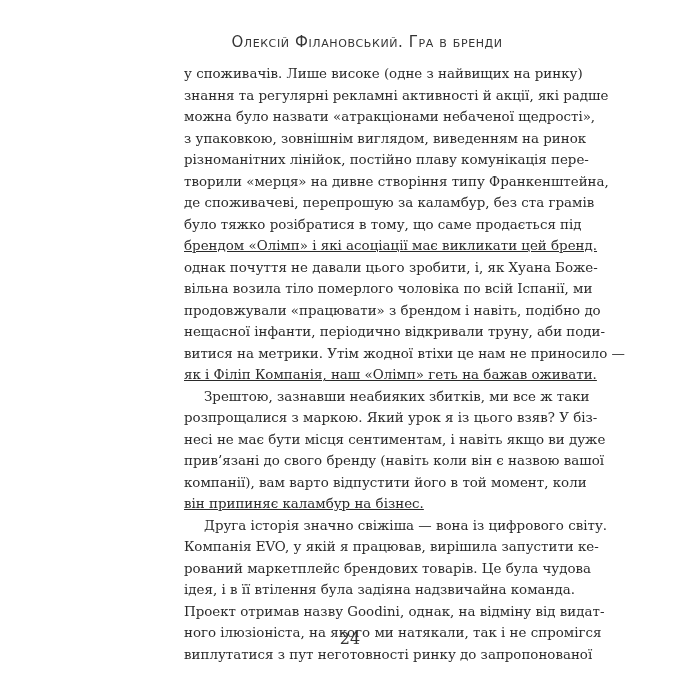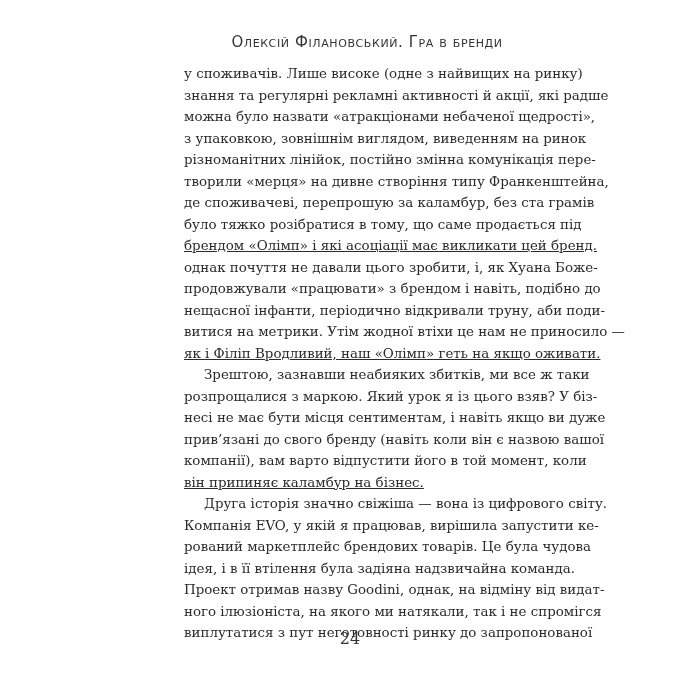--- a/index.html
+++ b/index.html
@@ -27,32 +27,33 @@
 <body>
 
 <div class="page">
   <div class="running-head">Олексій Філановський. Гра в бренди</div>
   <div class="body-text" id="body-text">
       <div>
         <span class="line">у споживачів. Лише високе (одне з найвищих на ринку)</span>
         <span class="line">знання та регулярні рекламні активності й акції, які радше</span>
         <span class="line">можна було назвати «атракціонами небаченої щедрості»,</span>
         <span class="line">з упаковкою, зовнішнім виглядом, виведенням на ринок</span>
-        <span class="line">різноманітних лінійок, постійно змінна комунікація пере-</span>
+        <span class="line">різноманітних лінійок, постійно плаву комунікація пере-</span>
         <span class="line">творили «мерця» на дивне створіння типу Франкенштейна,</span>
         <span class="line">де споживачеві, перепрошую за каламбур, без ста грамів</span>
         <span class="line">було тяжко розібратися в тому, що саме продається під</span>
         <span class="line last">брендом «Олімп» і які асоціації має викликати цей бренд.</span>
       </div>
       <div>
         <span class="line">однак почуття не давали цього зробити, і, як Хуана Боже-</span>
+        <span class="line">вільна возила тіло померлого чоловіка по всій Іспанії, ми</span>
         <span class="line">продовжували «працювати» з брендом і навіть, подібно до</span>
         <span class="line">нещасної інфанти, періодично відкривали труну, аби поди-</span>
         <span class="line">витися на метрики. Утім жодної втіхи це нам не приносило —</span>
-        <span class="line last">як і Філіп Вродливий, наш «Олімп» геть на якщо оживати.</span>
+        <span class="line last">як і Філіп Компанія, наш «Олімп» геть на бажав оживати.</span>
       </div>
       <div>
         <span class="line indent">Зрештою, зазнавши неабияких збитків, ми все ж таки</span>
         <span class="line">розпрощалися з маркою. Який урок я із цього взяв? У біз-</span>
         <span class="line">несі не має бути місця сентиментам, і навіть якщо ви дуже</span>
         <span class="line">прив’язані до свого бренду (навіть коли він є назвою вашої</span>
         <span class="line">компанії), вам варто відпустити його в той момент, коли</span>
         <span class="line last">він припиняє каламбур на бізнес.</span>
       </div>
       <div>

